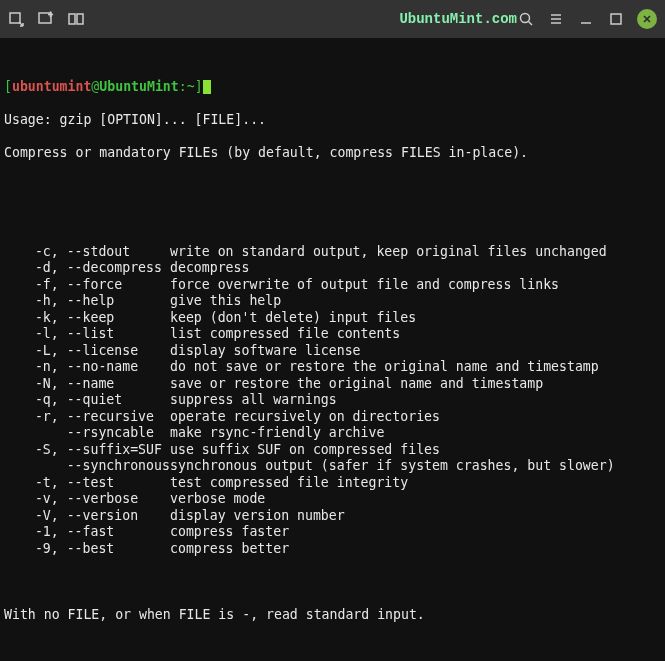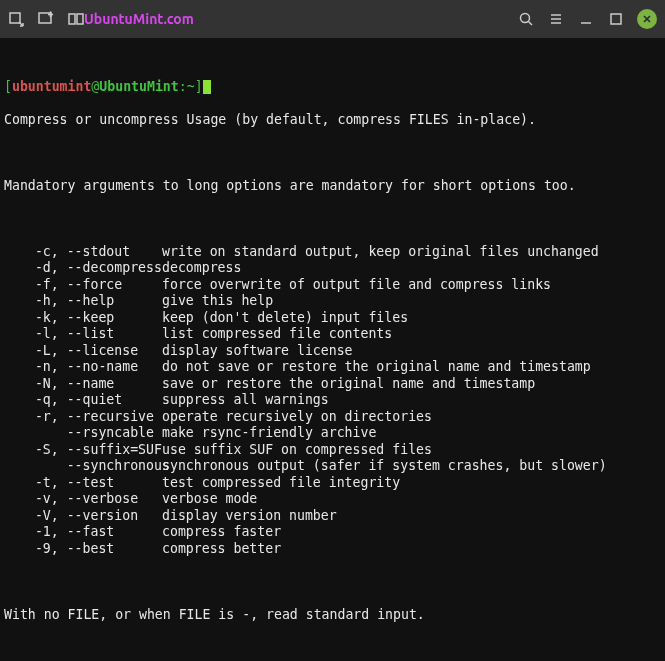--- a/index.html
+++ b/index.html
@@ -25,23 +25,24 @@
     align-items: center;
     padding: 0 8px;
     color: #e0e0e0;
     font-family: "Ubuntu", "DejaVu Sans", sans-serif;
     font-size: 14px;
   }
   .tb-left { display: flex; gap: 14px; align-items: center; }
   .tb-left .icon { width: 16px; height: 16px; display:flex; align-items:center; justify-content:center; fill:#ccc; stroke:#ccc; }
   .tb-title {
     flex: 1;
-    text-align: left;
+    text-align: right;
     font-weight: bold;
-    color: #d946ef;
+    color: #86efac;
+    font-family: Liberation Mono, monospace;
   }
   .tb-right { display: flex; gap: 12px; align-items: center; }
   .tb-right .icon { width: 18px; height: 18px; display:flex; align-items:center; justify-content:center; fill:#ccc; stroke:#ccc; }
   .close-btn {
     width: 20px; height: 20px;
     border-radius: 50%;
     background: #7cb342;
     display:flex; align-items:center; justify-content:center;
     color:#2b2b2b;
     font-size:12px;
@@ -63,21 +64,21 @@
   .host { color: #3ec43e; font-weight: bold; }
   .path { color: #3ec43e; }
   .cursor {
     background: #8ae234;
     color: #8ae234;
     display: inline-block;
     width: 8px;
     height: 14px;
     vertical-align: text-bottom;
   }
-  .opt-row { display: flex; }
+  .opt-row { display: flex; gap: 8px; }
   .opt-flag { width: 158px; padding-left: 15px; }
 </style>
 </head>
 <body>
 
 <div class="window">
 
   <div class="titlebar">
     <div class="tb-left">
       <span class="icon">
@@ -130,23 +131,23 @@
         <svg viewBox="0 0 10 10" width="10" height="10">
             <line x1="2" y1="2" x2="8" y2="8" stroke="#2b2b2b" stroke-width="1.6"></line>
             <line x1="8" y1="2" x2="2" y2="8" stroke="#2b2b2b" stroke-width="1.6"></line>
           </svg>
       </span>
     </div>
   </div>
 
   <div class="terminal">
 <div><span class="bracket">[</span><span class="user">ubuntumint</span><span class="at">@</span><span class="host">UbuntuMint</span><span class="bracket">:</span><span class="path">~</span><span class="bracket">]</span><span class="cursor"></span></div>
-<div>Compress or uncompress Usage (by default, compress FILES in-place).</div>
+<div>Usage: gzip [OPTION]... [FILE]...</div>
+<div>Compress or mandatory FILEs (by default, compress FILES in-place).</div>
 <div>&nbsp;</div>
-<div>Mandatory arguments to long options are mandatory for short options too.</div>
 <div>&nbsp;</div>
 <div id="options-container"><div class="opt-row"><span class="opt-flag">  -c, --stdout</span><span>write on standard output, keep original files unchanged</span></div><div class="opt-row"><span class="opt-flag">  -d, --decompress</span><span>decompress</span></div><div class="opt-row"><span class="opt-flag">  -f, --force</span><span>force overwrite of output file and compress links</span></div><div class="opt-row"><span class="opt-flag">  -h, --help</span><span>give this help</span></div><div class="opt-row"><span class="opt-flag">  -k, --keep</span><span>keep (don't delete) input files</span></div><div class="opt-row"><span class="opt-flag">  -l, --list</span><span>list compressed file contents</span></div><div class="opt-row"><span class="opt-flag">  -L, --license</span><span>display software license</span></div><div class="opt-row"><span class="opt-flag">  -n, --no-name</span><span>do not save or restore the original name and timestamp</span></div><div class="opt-row"><span class="opt-flag">  -N, --name</span><span>save or restore the original name and timestamp</span></div><div class="opt-row"><span class="opt-flag">  -q, --quiet</span><span>suppress all warnings</span></div><div class="opt-row"><span class="opt-flag">  -r, --recursive</span><span>operate recursively on directories</span></div><div class="opt-row"><span class="opt-flag">      --rsyncable</span><span>make rsync-friendly archive</span></div><div class="opt-row"><span class="opt-flag">  -S, --suffix=SUF</span><span>use suffix SUF on compressed files</span></div><div class="opt-row"><span class="opt-flag">      --synchronous</span><span>synchronous output (safer if system crashes, but slower)</span></div><div class="opt-row"><span class="opt-flag">  -t, --test</span><span>test compressed file integrity</span></div><div class="opt-row"><span class="opt-flag">  -v, --verbose</span><span>verbose mode</span></div><div class="opt-row"><span class="opt-flag">  -V, --version</span><span>display version number</span></div><div class="opt-row"><span class="opt-flag">  -1, --fast</span><span>compress faster</span></div><div class="opt-row"><span class="opt-flag">  -9, --best</span><span>compress better</span></div></div>
 <div>&nbsp;</div>
 <div>With no FILE, or when FILE is -, read standard input.</div>
 
 
 
   </div>
 
 </div>

